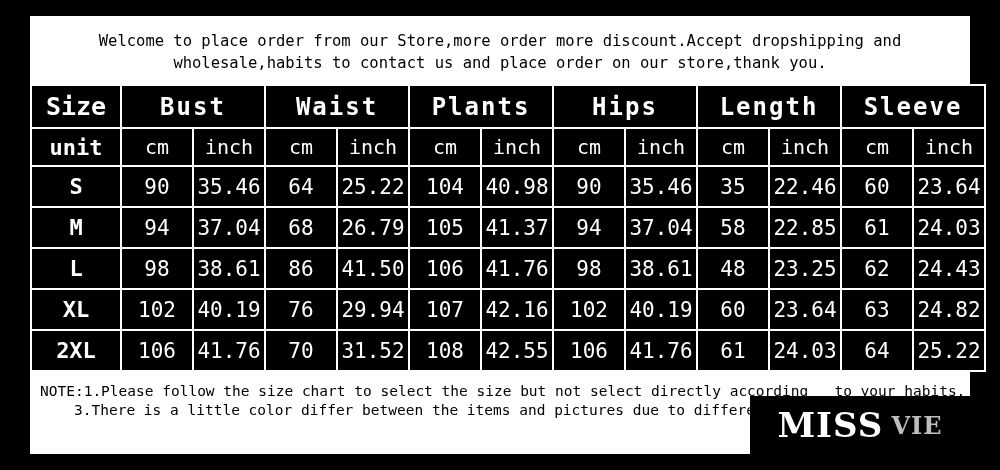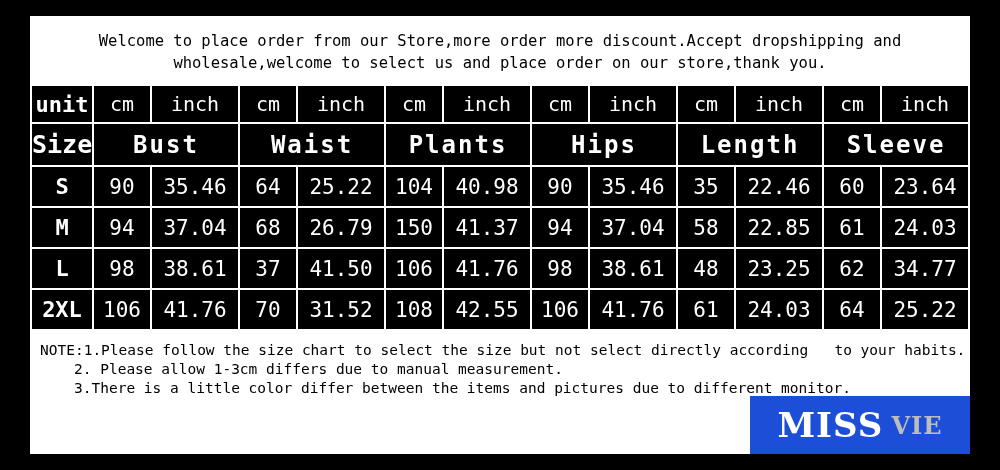--- a/index.html
+++ b/index.html
@@ -92,21 +92,21 @@
   .note-line { white-space: pre; }
   .note-1 { padding-left: 2px; }
   .note-2 { padding-left: 36px; }
   .note-3 { padding-left: 36px; }
   .logo {
     position: absolute;
     right: 0px;
     bottom: 0px;
     width: 220px;
     height: 58px;
-    background: #1d4ed8;
+    background: #000000;
     display: flex;
     align-items: center;
     justify-content: center;
     gap: 0px;
   }
   .logo-miss {
     color: #ffffff;
     font-family: "DejaVu Serif", serif;
     font-size: 34px;
     font-weight: bold;
@@ -120,47 +120,47 @@
     letter-spacing: 1px;
     padding-left: 8px;
   }
 </style>
 </head>
 <body>
 
 <div class="page">
   <div class="sheet">
 
-    <div class="intro">Welcome to place order from our Store,more order more discount.Accept dropshipping and wholesale,welcome to select us and place order on our store,thank you.</div>
+    <div class="intro">Welcome to place order from our Store,more order more discount.Accept dropshipping and wholesale,habits to contact us and place order on our store,thank you.</div>
 
     <table class="chart">
       <tbody>
-        <tr>
-          <td class="unit-label">unit</td>
-          <td class="unit-cell" style="width:56px">cm</td>
-          <td class="unit-cell" style="width:86px">inch</td>
-          <td class="unit-cell" style="width:56px">cm</td>
-          <td class="unit-cell" style="width:86px">inch</td>
-          <td class="unit-cell" style="width:56px">cm</td>
-          <td class="unit-cell" style="width:86px">inch</td>
-          <td class="unit-cell" style="width:56px">cm</td>
-          <td class="unit-cell" style="width:86px">inch</td>
-          <td class="unit-cell" style="width:56px">cm</td>
-          <td class="unit-cell" style="width:86px">inch</td>
-          <td class="unit-cell" style="width:56px">cm</td>
-          <td class="unit-cell" style="width:86px">inch</td>
-        </tr>
         <tr>
           <td class="hdr-size" rowspan="1" style="width:88px">Size</td>
           <td class="hdr-part" colspan="2" style="width:142px">Bust</td>
           <td class="hdr-part" colspan="2" style="width:142px">Waist</td>
           <td class="hdr-part" colspan="2" style="width:142px">Plants</td>
           <td class="hdr-part" colspan="2" style="width:142px">Hips</td>
           <td class="hdr-part" colspan="2" style="width:142px">Length</td>
           <td class="hdr-part" colspan="2" style="width:142px">Sleeve</td>
+        </tr>
+        <tr>
+          <td class="unit-label">unit</td>
+          <td class="unit-cell" style="width:56px">cm</td>
+          <td class="unit-cell" style="width:86px">inch</td>
+          <td class="unit-cell" style="width:56px">cm</td>
+          <td class="unit-cell" style="width:86px">inch</td>
+          <td class="unit-cell" style="width:56px">cm</td>
+          <td class="unit-cell" style="width:86px">inch</td>
+          <td class="unit-cell" style="width:56px">cm</td>
+          <td class="unit-cell" style="width:86px">inch</td>
+          <td class="unit-cell" style="width:56px">cm</td>
+          <td class="unit-cell" style="width:86px">inch</td>
+          <td class="unit-cell" style="width:56px">cm</td>
+          <td class="unit-cell" style="width:86px">inch</td>
         </tr>
 
         <tr>
           <td class="size-cell">S</td>
           <td class="val-cell">90</td>
           <td class="val-cell">35.46</td>
           <td class="val-cell">64</td>
           <td class="val-cell">25.22</td>
           <td class="val-cell">104</td>
           <td class="val-cell">40.98</td>
@@ -171,46 +171,61 @@
           <td class="val-cell">60</td>
           <td class="val-cell">23.64</td>
         </tr>
 
         <tr>
           <td class="size-cell">M</td>
           <td class="val-cell">94</td>
           <td class="val-cell">37.04</td>
           <td class="val-cell">68</td>
           <td class="val-cell">26.79</td>
-          <td class="val-cell">150</td>
+          <td class="val-cell">105</td>
           <td class="val-cell">41.37</td>
           <td class="val-cell">94</td>
           <td class="val-cell">37.04</td>
           <td class="val-cell">58</td>
           <td class="val-cell">22.85</td>
           <td class="val-cell">61</td>
           <td class="val-cell">24.03</td>
         </tr>
 
         <tr>
           <td class="size-cell">L</td>
           <td class="val-cell">98</td>
           <td class="val-cell">38.61</td>
-          <td class="val-cell">37</td>
+          <td class="val-cell">86</td>
           <td class="val-cell">41.50</td>
           <td class="val-cell">106</td>
           <td class="val-cell">41.76</td>
           <td class="val-cell">98</td>
           <td class="val-cell">38.61</td>
           <td class="val-cell">48</td>
           <td class="val-cell">23.25</td>
           <td class="val-cell">62</td>
-          <td class="val-cell">34.77</td>
-        </tr>
-
+          <td class="val-cell">24.43</td>
+        </tr>
+
+        <tr>
+          <td class="size-cell">XL</td>
+          <td class="val-cell">102</td>
+          <td class="val-cell">40.19</td>
+          <td class="val-cell">76</td>
+          <td class="val-cell">29.94</td>
+          <td class="val-cell">107</td>
+          <td class="val-cell">42.16</td>
+          <td class="val-cell">102</td>
+          <td class="val-cell">40.19</td>
+          <td class="val-cell">60</td>
+          <td class="val-cell">23.64</td>
+          <td class="val-cell">63</td>
+          <td class="val-cell">24.82</td>
+        </tr>
 
         <tr>
           <td class="size-cell">2XL</td>
           <td class="val-cell">106</td>
           <td class="val-cell">41.76</td>
           <td class="val-cell">70</td>
           <td class="val-cell">31.52</td>
           <td class="val-cell">108</td>
           <td class="val-cell">42.55</td>
           <td class="val-cell">106</td>
@@ -218,21 +233,20 @@
           <td class="val-cell">61</td>
           <td class="val-cell">24.03</td>
           <td class="val-cell">64</td>
           <td class="val-cell">25.22</td>
         </tr>
       </tbody>
     </table>
 
     <div class="notes">
       <div class="note-line note-1">NOTE:1.Please follow the size chart to select the size but not select directly according   to your habits.</div>
-      <div class="note-line note-2">2. Please allow 1-3cm differs due to manual measurement.</div>
       <div class="note-line note-3">3.There is a little color differ between the items and pictures due to different monitor.</div>
     </div>
 
     <div class="logo">
       <span class="logo-miss">MISS</span>
       <span class="logo-vie">VIE</span>
     </div>
 
   </div>
 </div>

